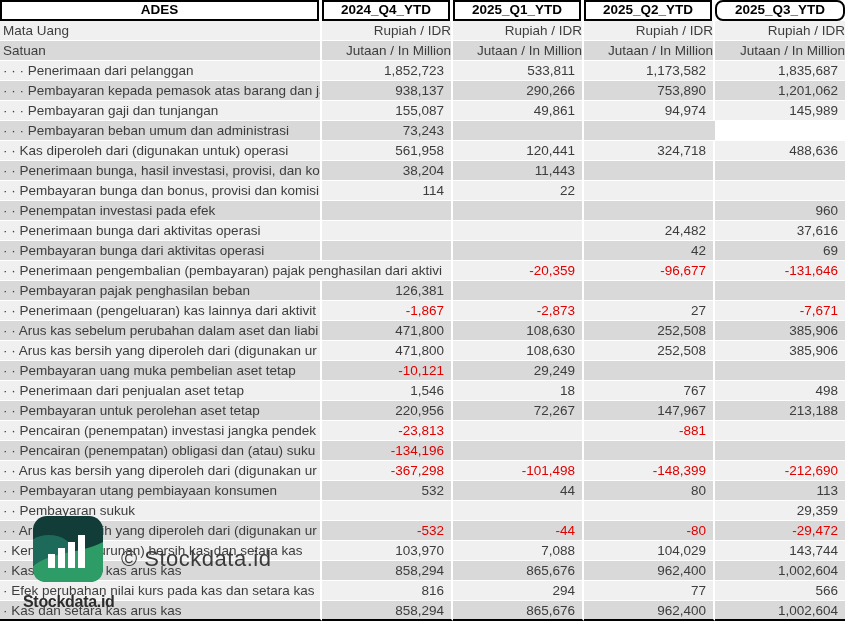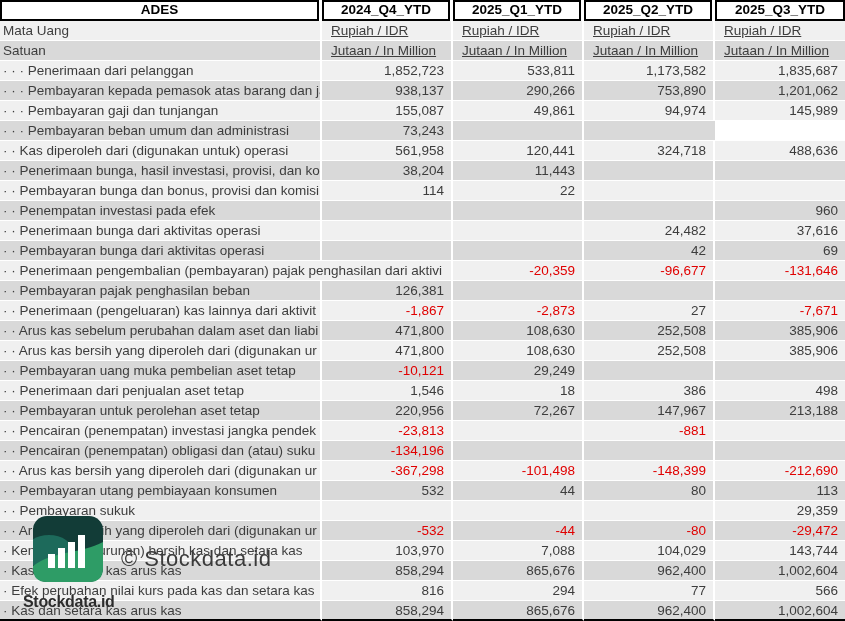--- a/index.html
+++ b/index.html
@@ -9,33 +9,33 @@
 
   .grid-row { display:grid; grid-template-columns:322px 131px 131px 131px 130px; }
 
   
   .header-row { height:21px; }
   .hcell {
     border:2px solid #000; background:#fff; color:#000;
     font-weight:bold; font-size:13.5px; text-align:center; line-height:16px;
     margin-right:3px; overflow:hidden; white-space:nowrap;
   }
-  .hcell:last-child { margin-right:0; }
+  .hcell:last-child { margin-right:0;border-radius:8px; }
 
   
   .row { height:20px; }
   .cell {
     height:20px; line-height:19px; font-size:13.5px; color:#3d3d3d;
     border-right:2px solid #fff; border-bottom:1px solid #fff;
     white-space:nowrap; overflow:hidden;
   }
   .cell:last-child { border-right:none; }
   .cell.label { padding-left:3px; }
   .cell.val { text-align:right; padding-right:7px; }
-  .cell.txt { text-align:left; padding-left:9px;text-decoration:underline; }
+  .cell.txt { text-align:right; padding-left:9px; }
   .row.light .cell { background:var(--row-light,#f0f0f0); }
   .row.dark  .cell { background:var(--row-dark,#d9d9d9); }
   .cell.neg { color:var(--neg,#e00000); }
   .row:last-child .cell { border-bottom:2px solid #000; }
   .cell.spill { overflow:visible; border-right:none; position:relative; z-index:2; }
 
   
   .copyright {
     position:absolute; left:121px; top:546px;
     font-size:22px; font-weight:normal; color:#3b3b3b; letter-spacing:0.5px; z-index:5;
@@ -180,21 +180,21 @@
         <div class="cell label">· · Pembayaran uang muka pembelian aset tetap</div>
         <div class="cell val neg">-10,121</div>
         <div class="cell val">29,249</div>
         <div class="cell val"></div>
         <div class="cell val"></div>
       </div>
       <div class="grid-row row light">
         <div class="cell label">· · Penerimaan dari penjualan aset tetap</div>
         <div class="cell val">1,546</div>
         <div class="cell val">18</div>
-        <div class="cell val">386</div>
+        <div class="cell val">767</div>
         <div class="cell val">498</div>
       </div>
       <div class="grid-row row dark">
         <div class="cell label">· · Pembayaran untuk perolehan aset tetap</div>
         <div class="cell val">220,956</div>
         <div class="cell val">72,267</div>
         <div class="cell val">147,967</div>
         <div class="cell val">213,188</div>
       </div>
       <div class="grid-row row light">

